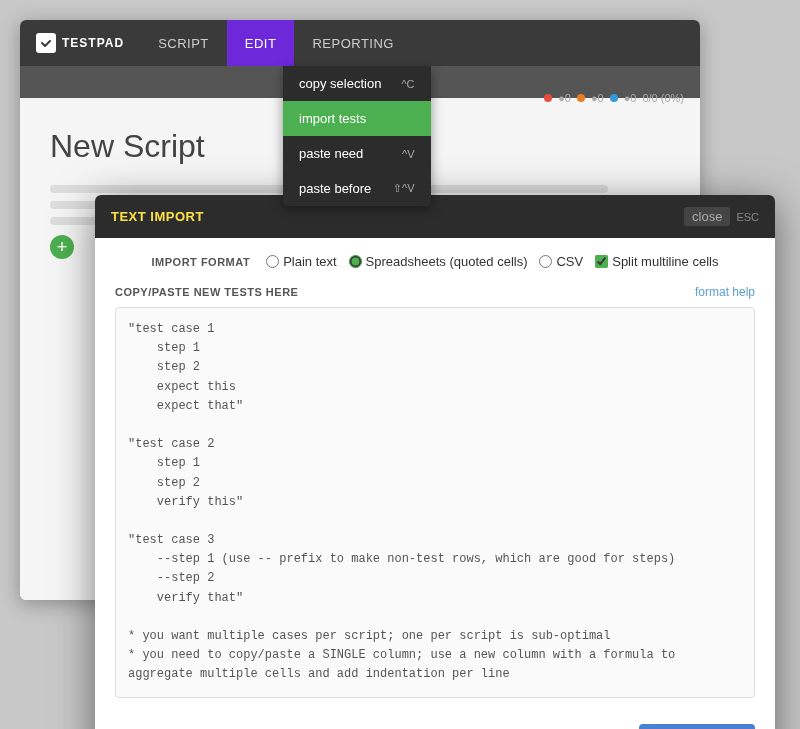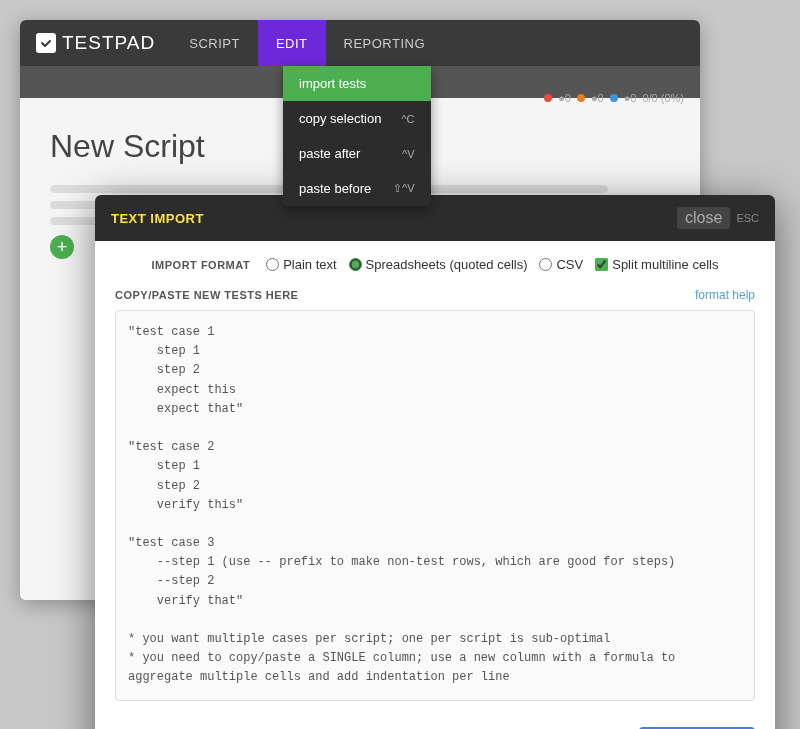--- a/index.html
+++ b/index.html
@@ -51,22 +51,22 @@
       justify-content: center;
     }
 
     .logo-icon svg {
       width: 14px;
       height: 14px;
     }
 
     .logo-text {
       color: #fff;
-      font-size: 19px;
-      font-weight: 400;
+      font-size: 12px;
+      font-weight: 700;
       letter-spacing: 1px;
     }
 
     .nav-item {
       color: #ccc;
       font-size: 13px;
       font-weight: 500;
       padding: 16px 18px;
       height: 46px;
       display: flex;
@@ -193,21 +193,21 @@
 
     .close-btn {
       display: flex;
       align-items: center;
       gap: 6px;
       cursor: pointer;
     }
 
     .close-label {
       color: #aaa;
-      font-size: 16px;
+      font-size: 13px;
       background: #444;
       padding: 2px 8px;
       border-radius: 3px;
     }
 
     .esc-label {
       color: #888;
       font-size: 11px;
     }
 
@@ -384,29 +384,29 @@
     <h1 class="page-title">New Script</h1>
     <div class="content-lines">
       <div class="content-line long"></div>
       <div class="content-line medium"></div>
       <div class="content-line short"></div>
     </div>
     <div class="add-btn">+</div>
   </div>
 
   <div class="dropdown-menu">
-    <div class="menu-item highlighted">
-      <span>import tests</span>
-    </div>
     <div class="menu-item">
       <span>copy selection</span>
       <span class="menu-shortcut">^C</span>
     </div>
+    <div class="menu-item highlighted">
+      <span>import tests</span>
+    </div>
     <div class="menu-item">
-      <span>paste after</span>
+      <span>paste need</span>
       <span class="menu-shortcut">^V</span>
     </div>
     <div class="menu-item">
       <span>paste before</span>
       <span class="menu-shortcut">⇧^V</span>
     </div>
   </div>
 </div>
 
 <div class="modal">

